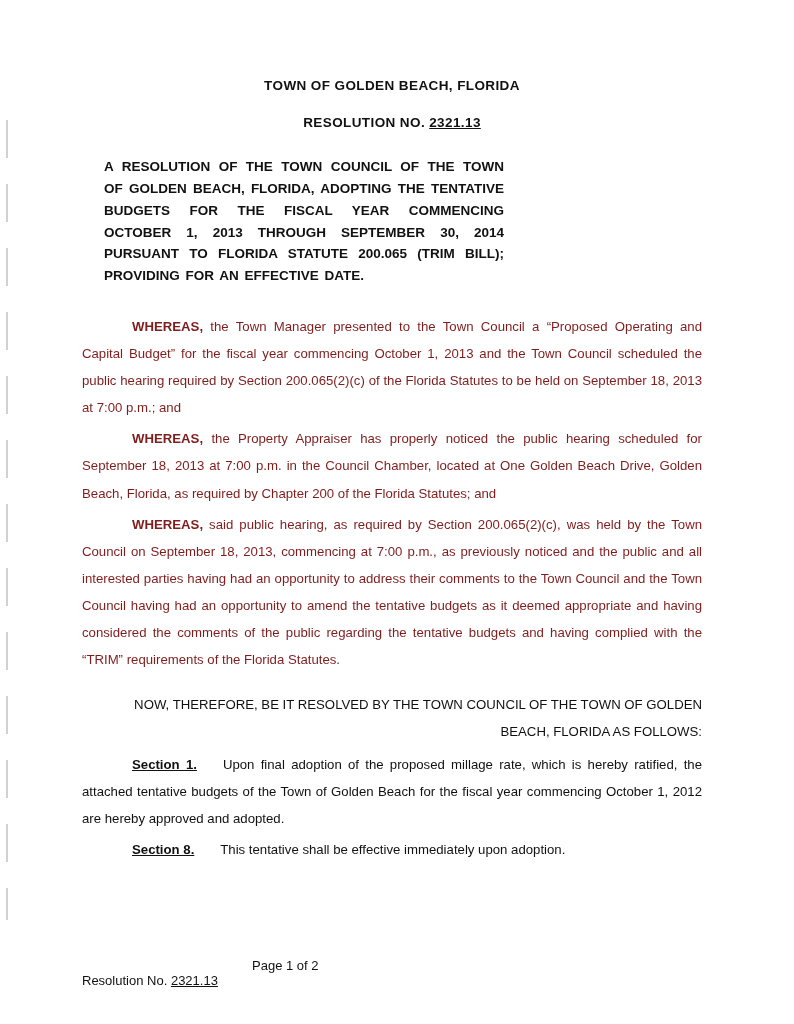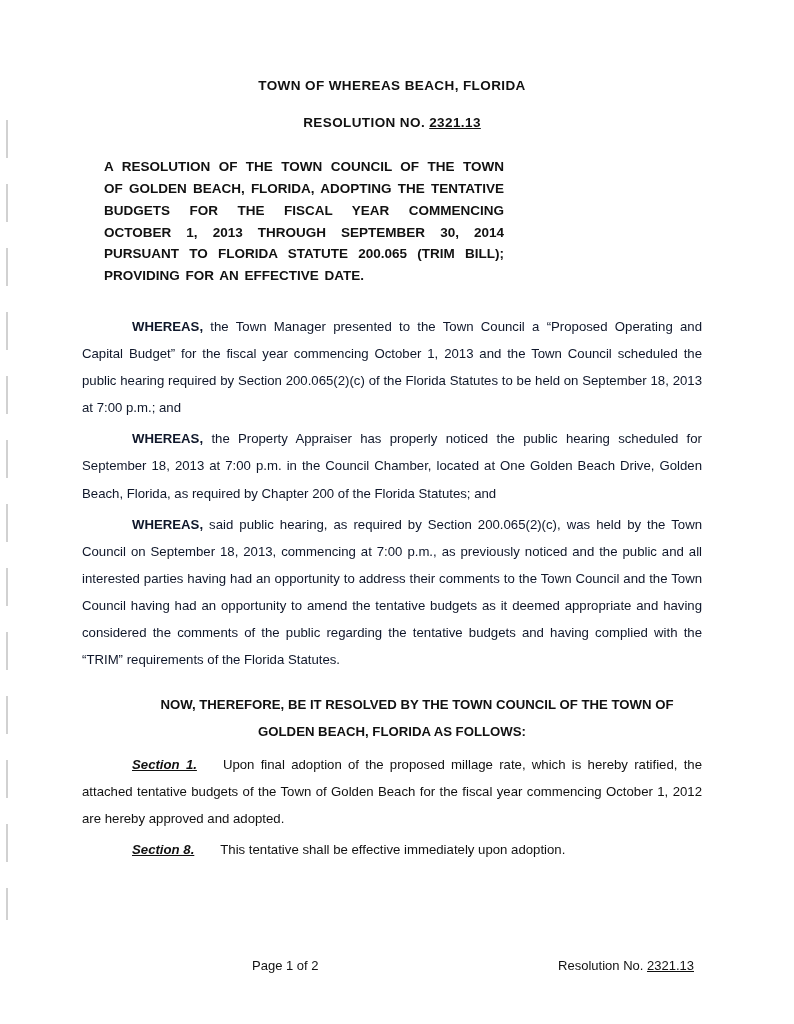--- a/index.html
+++ b/index.html
@@ -69,60 +69,60 @@
     margin: 8px 0 26px 22px;
     width: 400px;
     word-spacing: 2px;
   }
   p.body-par {
     font-size: 13.2px;
     line-height: 2.05;
     text-align: justify;
     margin: 0 0 4px 0;
     text-indent: 50px;
-    color: #0f172a;
+    color: #7f1d1d;
   }
   .b {
     font-weight: bold;
   }
   .section-par {
     font-size: 13.2px;
     line-height: 2.05;
     text-align: justify;
     margin: 0 0 4px 0;
     text-indent: 50px;
   }
   .sec-label {
     font-weight: bold;
     text-decoration: underline;
-    font-style: italic;
   }
   .sec-gap {
     display: inline-block;
     width: 26px;
   }
   .resolved-par {
     font-size: 13.2px;
-    font-weight: bold;
+    font-weight: normal;
     line-height: 2.05;
     margin: 18px 0 6px 0;
     text-indent: 50px;
-    text-align: center;
+    text-align: right;
   }
   .footer {
     position: absolute;
     left: 82px;
     top: 958px;
     width: 620px;
     font-size: 13px;
   }
   .footer-inner {
     display: flex;
     justify-content: space-between;
     align-items: flex-start;
+    flex-direction: column;
   }
   .footer-left {
     margin-left: 170px;
   }
   .footer-right {
     margin-right: 8px;
   }
   .footer-res-no {
     text-decoration: underline;
   }
@@ -130,21 +130,21 @@
 </head>
 <body>
 
 <div class="page">
 
   <div class="scan-edge"></div>
 
   <div class="content">
 
     <div class="title-block">
-      <div class="title-line1">TOWN OF WHEREAS BEACH, FLORIDA</div>
+      <div class="title-line1">TOWN OF GOLDEN BEACH, FLORIDA</div>
       <div class="res-line">
         <span>RESOLUTION NO.</span>
         <span class="res-no">2321.13</span>
       </div>
     </div>
 
     <div class="preamble">A RESOLUTION OF THE TOWN COUNCIL OF THE TOWN OF GOLDEN BEACH, FLORIDA, ADOPTING THE TENTATIVE BUDGETS FOR THE FISCAL YEAR COMMENCING OCTOBER 1, 2013 THROUGH SEPTEMBER 30, 2014 PURSUANT TO FLORIDA STATUTE 200.065 (TRIM BILL); PROVIDING FOR AN EFFECTIVE DATE.</div>
 
     <p class="body-par">
       <span class="b">WHEREAS,</span><span> the Town Manager presented to the Town Council a “Proposed Operating and Capital Budget” for the fiscal year commencing October 1, 2013 and the Town Council scheduled the public hearing required by Section 200.065(2)(c) of the Florida Statutes to be held on September 18, 2013 at 7:00 p.m.; and</span>

